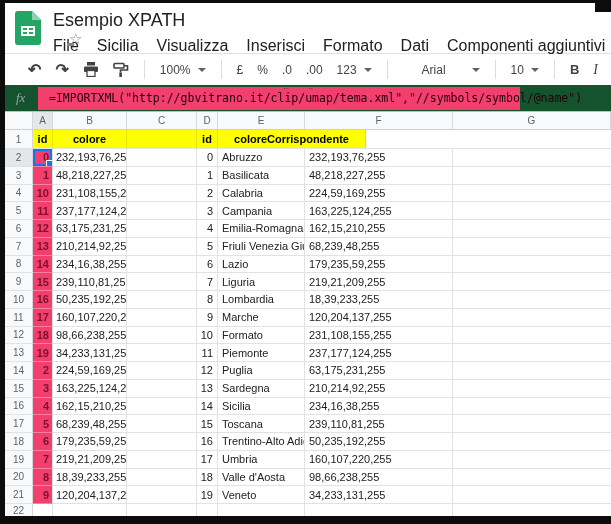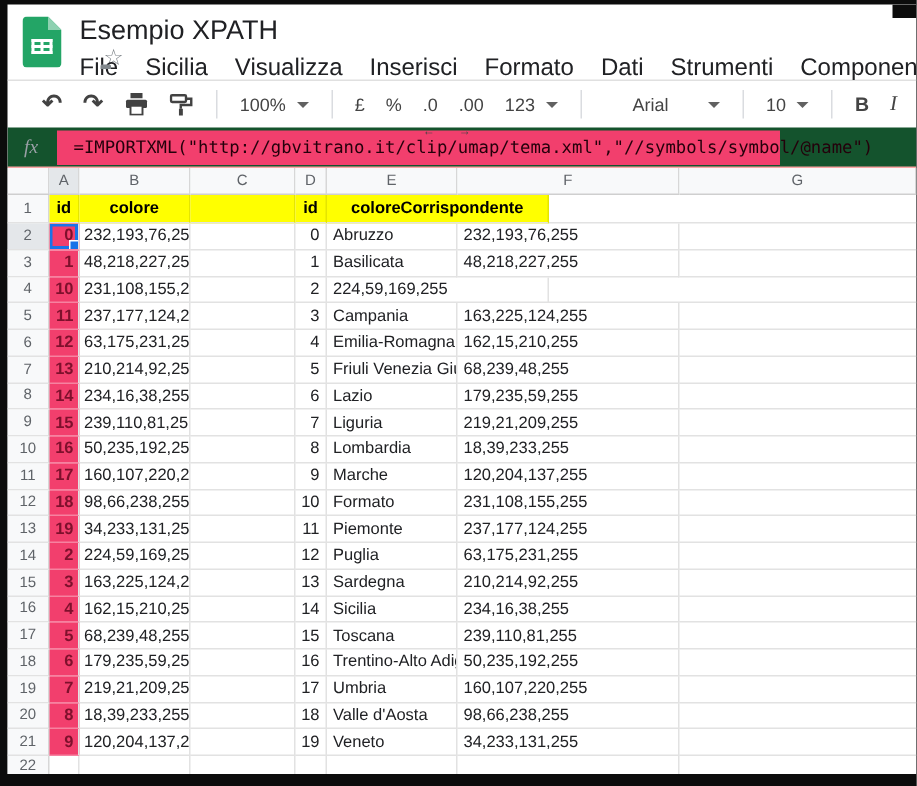--- a/index.html
+++ b/index.html
@@ -100,21 +100,20 @@
             <span class="tab"></span>
           </span>
       </div>
       <nav class="menu-bar">
         <span class="menu-item">File</span>
         <span class="menu-item">Sicilia</span>
         <span class="menu-item">Visualizza</span>
         <span class="menu-item">Inserisci</span>
         <span class="menu-item">Formato</span>
         <span class="menu-item">Dati</span>
-        <span class="menu-item">Strumenti</span>
         <span class="menu-item">Componenti aggiuntivi</span>
 
       </nav>
     </div>
   </div>
 
   <div class="toolbar">
     <span class="tb-btn arrow-glyph">↶</span>
     <span class="tb-btn arrow-glyph">↷</span>
     <span class="tb-btn">
@@ -216,20 +215,21 @@
           <div class="cell ecell w-e">Basilicata</div>
           <div class="cell fcell w-f">48,218,227,255</div>
           <div class="cell w-g"></div>
         </div>
         <div class="grid-row data-row">
           <div class="cell row-hdr w-rh">4</div>
           <div class="cell pinkcell w-a">10</div>
           <div class="cell bcell w-b">231,108,155,255</div>
           <div class="cell w-c"></div>
           <div class="cell dcell w-d">2</div>
+          <div class="cell ecell w-e">Calabria</div>
           <div class="cell fcell w-f">224,59,169,255</div>
           <div class="cell w-g"></div>
         </div>
         <div class="grid-row data-row">
           <div class="cell row-hdr w-rh">5</div>
           <div class="cell pinkcell w-a">11</div>
           <div class="cell bcell w-b">237,177,124,255</div>
           <div class="cell w-c"></div>
           <div class="cell dcell w-d">3</div>
           <div class="cell ecell w-e">Campania</div>

